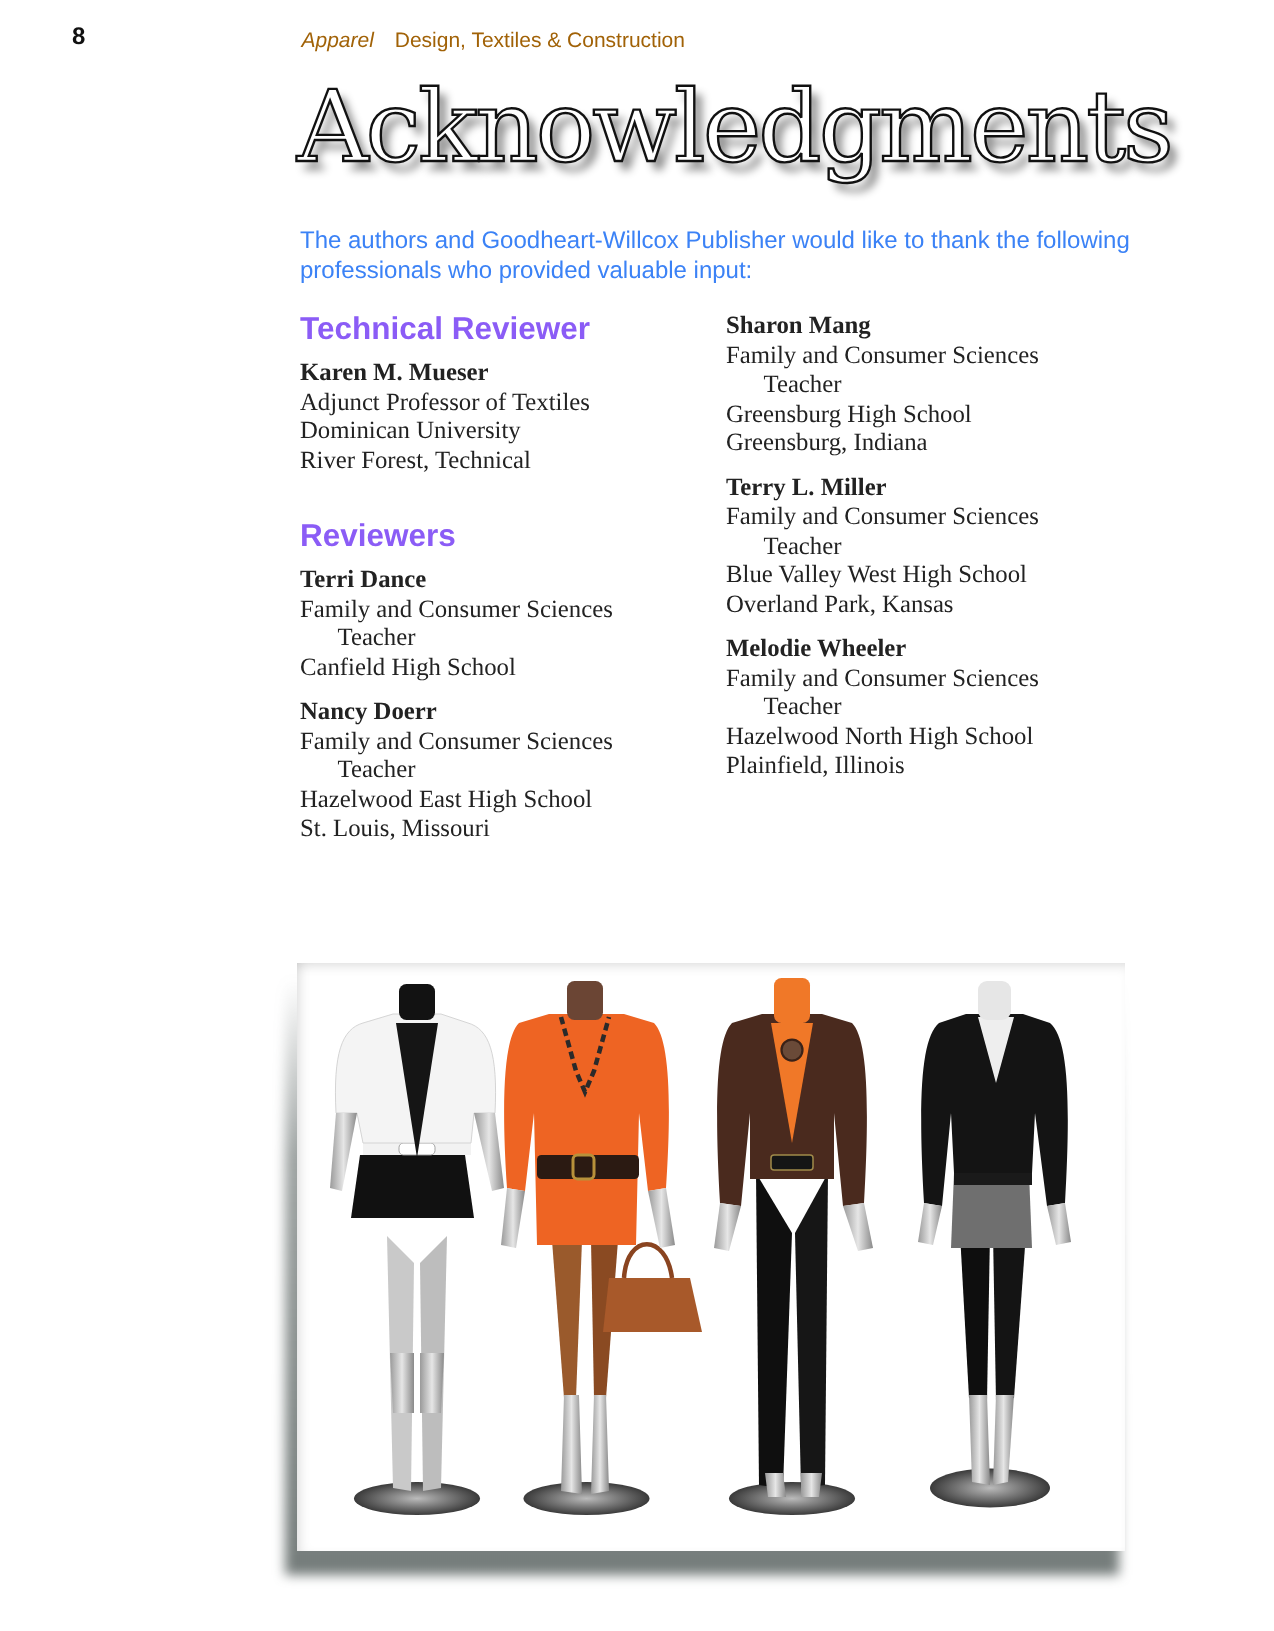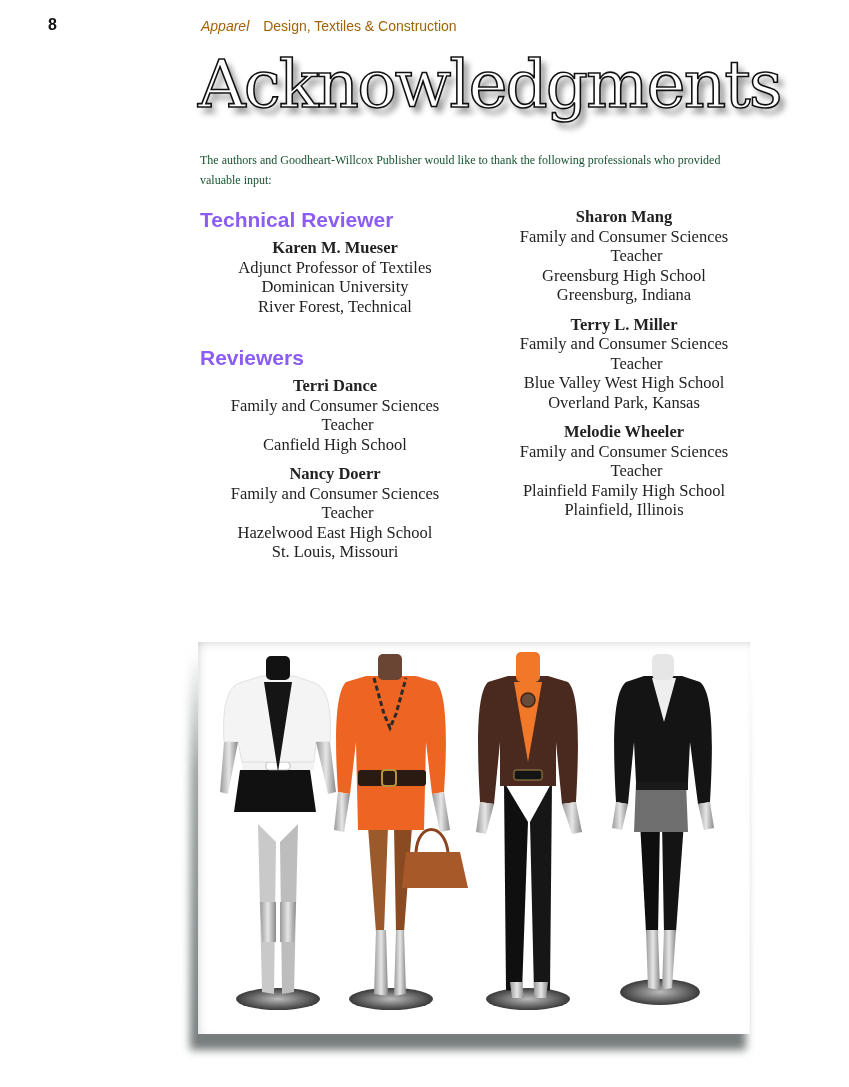--- a/index.html
+++ b/index.html
@@ -17,30 +17,30 @@
       position: absolute; left: 198px; top: 52px;
       font-family: "DejaVu Serif", serif; font-size: 66px; letter-spacing: -2px;
       color: #ffffff;
       -webkit-text-stroke: 1.6px #111;
       text-shadow: 5px 6px 6px rgba(0,0,0,0.45);
       line-height: 1;
       white-space: nowrap;
     }
     .intro {
       position: absolute; left: 200px; top: 151px; width: 560px;
-      font-family: Liberation Serif, serif; font-size: 12px; line-height: 19.5px; color: #14532d;
+      font-family: Liberation Sans, sans-serif; font-size: 16px; line-height: 19.5px; color: #3b82f6;
     }
     .col { position: absolute; font-family: "Liberation Serif", serif; font-size: 16.5px; line-height: 19.5px; color: #222; }
     .col-left { left: 200px; top: 207px; width: 270px; }
     .col-right { left: 484px; top: 207px; width: 280px; }
     .section-head {
       font-family: "Liberation Sans", sans-serif; font-weight: bold; font-size: 21px;
       color: #8b5cf6; line-height: 26px; margin: 0 0 5px 0;
     }
-    .person { margin-bottom: 10px; text-align: center; }
+    .person { margin-bottom: 10px; }
     .person .name { font-weight: bold; }
     .person .line { display: block; }
     .person .indent { padding-left: 25px; }
     .gap-section { height: 19px; }
 
     .photo-wrap {
       position: absolute; left: 198px; top: 642px; width: 552px; height: 392px;
     }
     .photo-shadow {
       position: absolute; left: -8px; top: 10px; width: 556px; height: 398px;
@@ -104,21 +104,21 @@
     <span class="line name">Terry L. Miller</span>
     <span class="line">Family and Consumer Sciences</span>
     <span class="line indent">Teacher</span>
     <span class="line">Blue Valley West High School</span>
     <span class="line">Overland Park, Kansas</span>
   </div>
   <div class="person">
     <span class="line name">Melodie Wheeler</span>
     <span class="line">Family and Consumer Sciences</span>
     <span class="line indent">Teacher</span>
-    <span class="line">Plainfield Family High School</span>
+    <span class="line">Hazelwood North High School</span>
     <span class="line">Plainfield, Illinois</span>
   </div>
 </div>
 
 <div class="photo-wrap">
   <div class="photo-shadow"></div>
   <div class="photo">
     <svg width="552" height="392" viewBox="0 0 552 392">
       <defs>
         <linearGradient id="silver" x1="0" x2="1">

